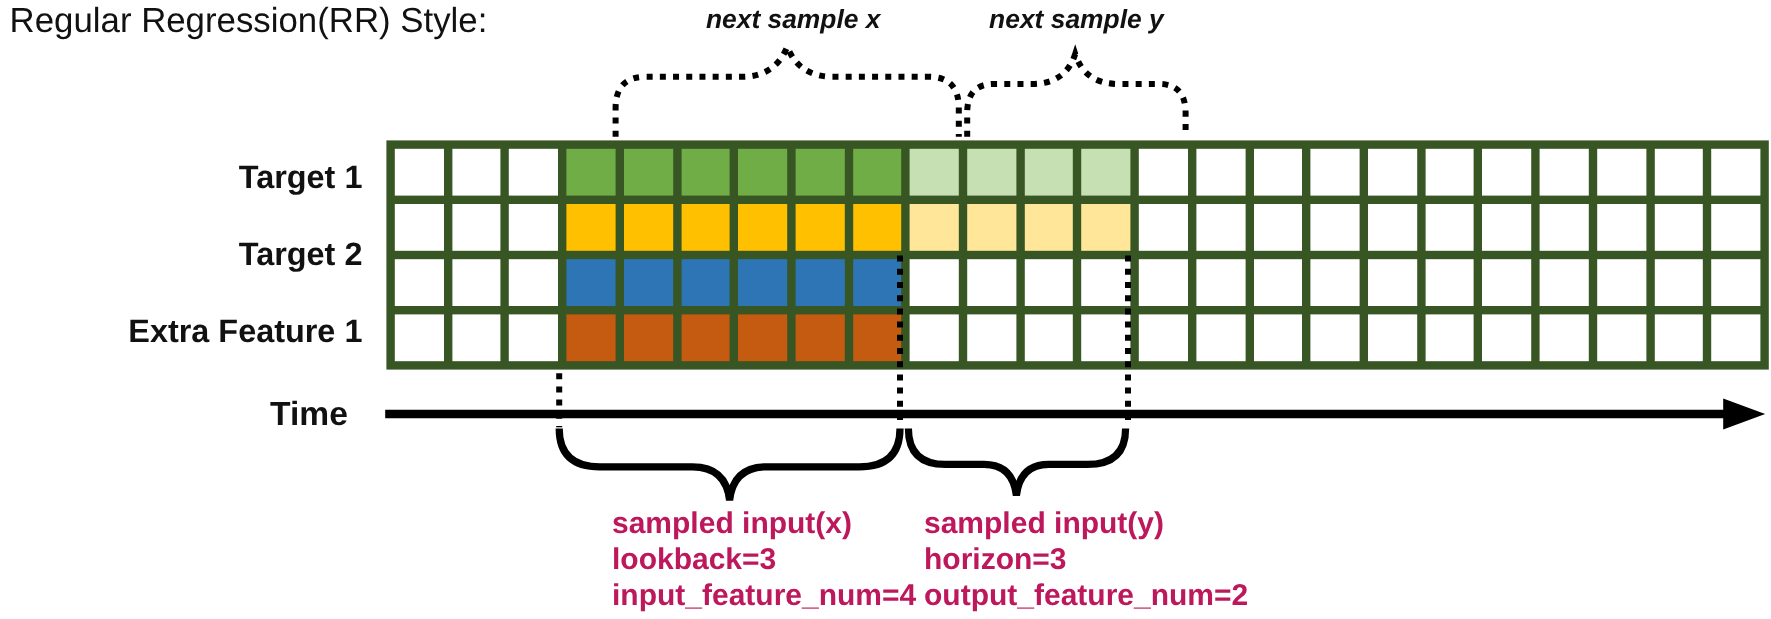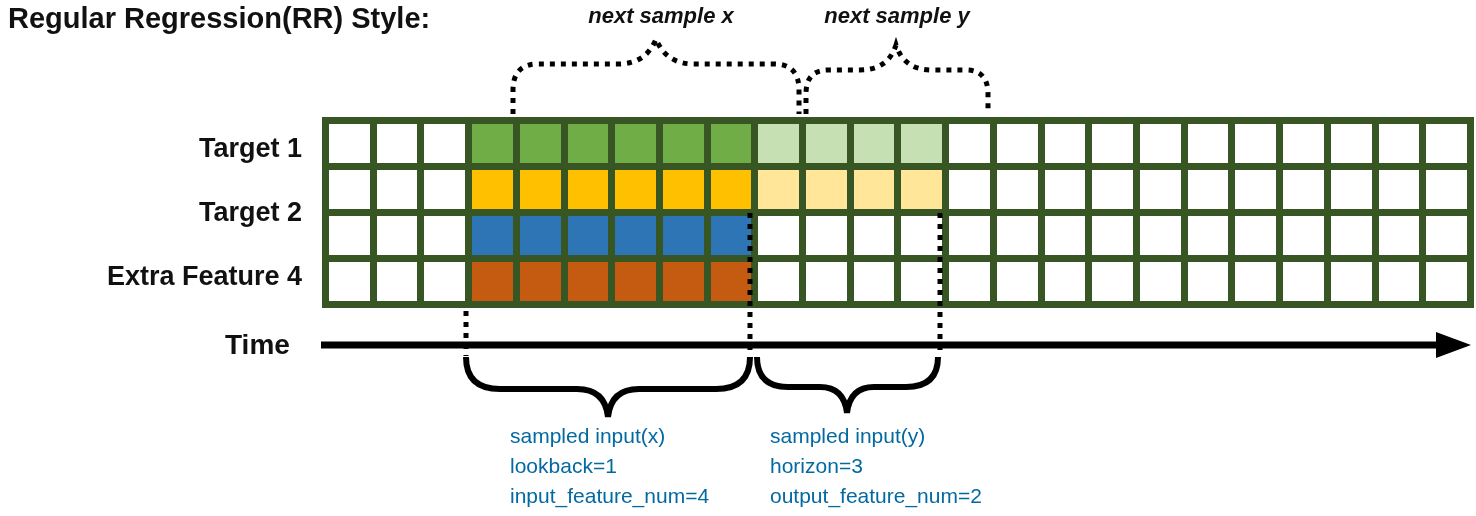--- a/index.html
+++ b/index.html
@@ -10,21 +10,21 @@
     background: #ffffff;
     font-family: "Liberation Sans", sans-serif;
     color: #111111;
     overflow: hidden;
   }
   .title {
     position: absolute;
     left: 8px;
     top: 2px;
     font-size: 29px;
-    font-weight: bold;
+    font-weight: normal;
     color: #111111;
     letter-spacing: 0px;
   }
   .top-label {
     position: absolute;
     top: 3px;
     transform: translateX(-50%);
     font-size: 22px;
     font-style: italic;
     font-weight: 600;
@@ -73,25 +73,25 @@
     position: absolute;
     left: 225px;
     top: 329px;
     font-size: 28px;
     font-weight: bold;
   }
 
   .anno-block {
     position: absolute;
     top: 421px;
-    font-size: 21px;
-    font-weight: 400;
+    font-size: 25px;
+    font-weight: 700;
     line-height: 30px;
     white-space: nowrap;
-    color: #0369a1;
+    color: #be185d;
   }
   .anno-block.input { left: 510px; }
   .anno-block.output { left: 770px; }
 
   .overlay {
     position: absolute;
     left: 0; top: 0;
     width: 1476px;
     height: 516px;
     pointer-events: none;
@@ -103,21 +103,21 @@
 <div class="canvas">
 
   <div class="title">Regular Regression(RR) Style:</div>
 
   <div class="top-label x">next sample x</div>
   <div class="top-label y">next sample y</div>
 
   <div class="row-labels">
     <div class="row-label">Target 1</div>
     <div class="row-label">Target 2</div>
-    <div class="row-label">Extra Feature 4</div>
+    <div class="row-label">Extra Feature 1</div>
   </div>
 
   <div class="sample-grid" style="background: rgb(55, 86, 35); grid-template-columns: repeat(24, 1fr);">
       <div class="cell" style="background: rgb(255, 255, 255);"></div>
       <div class="cell" style="background: rgb(255, 255, 255);"></div>
       <div class="cell" style="background: rgb(255, 255, 255);"></div>
       <div class="cell" style="background: rgb(112, 173, 71);"></div>
       <div class="cell" style="background: rgb(112, 173, 71);"></div>
       <div class="cell" style="background: rgb(112, 173, 71);"></div>
       <div class="cell" style="background: rgb(112, 173, 71);"></div>
@@ -227,21 +227,21 @@
     <line x1="321" y1="345" x2="1440" y2="345" stroke="#000000" stroke-width="7"></line>
     <polygon points="1436,332 1471,345 1436,358" fill="#000000"></polygon>
 
     <path d="M 466 357 Q 466 389 500 389 L 577 389 Q 605 389 608 417 Q 611 389 639 389 L 716 389 Q 750 389 750 357" fill="none" stroke="#000000" stroke-width="6"></path>
 
     <path d="M 757 357 Q 757 387 788 387 L 820 387 Q 844 387 847 413 Q 850 387 874 387 L 906 387 Q 938 387 938 357" fill="none" stroke="#000000" stroke-width="6"></path>
   </svg>
 
   <div class="anno-block input">
     <div>sampled input(x)</div>
-    <div>lookback=1</div>
+    <div>lookback=3</div>
     <div>input_feature_num=4</div>
   </div>
 
   <div class="anno-block output">
     <div>sampled input(y)</div>
     <div>horizon=3</div>
     <div>output_feature_num=2</div>
   </div>
 
 </div>

